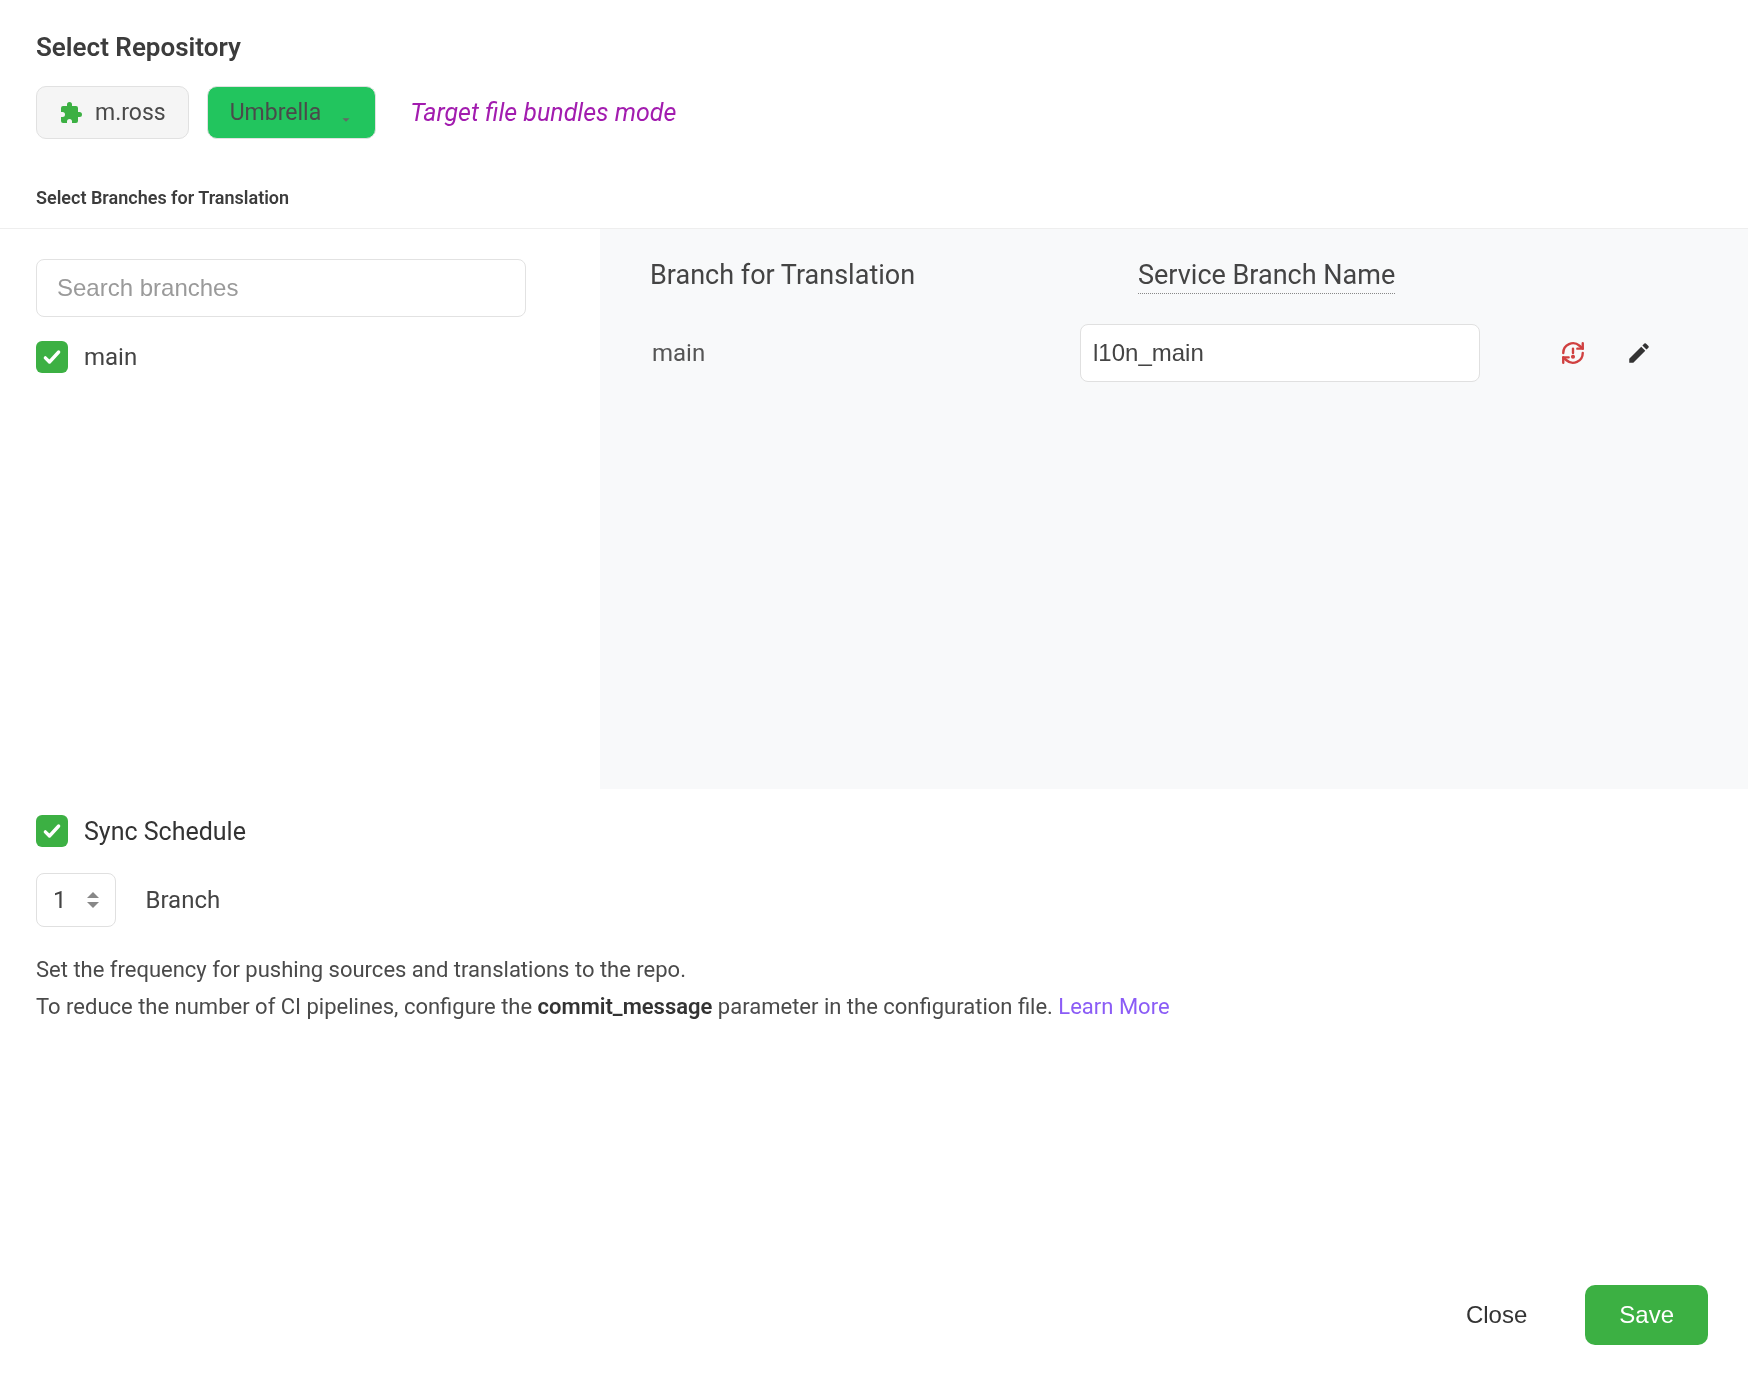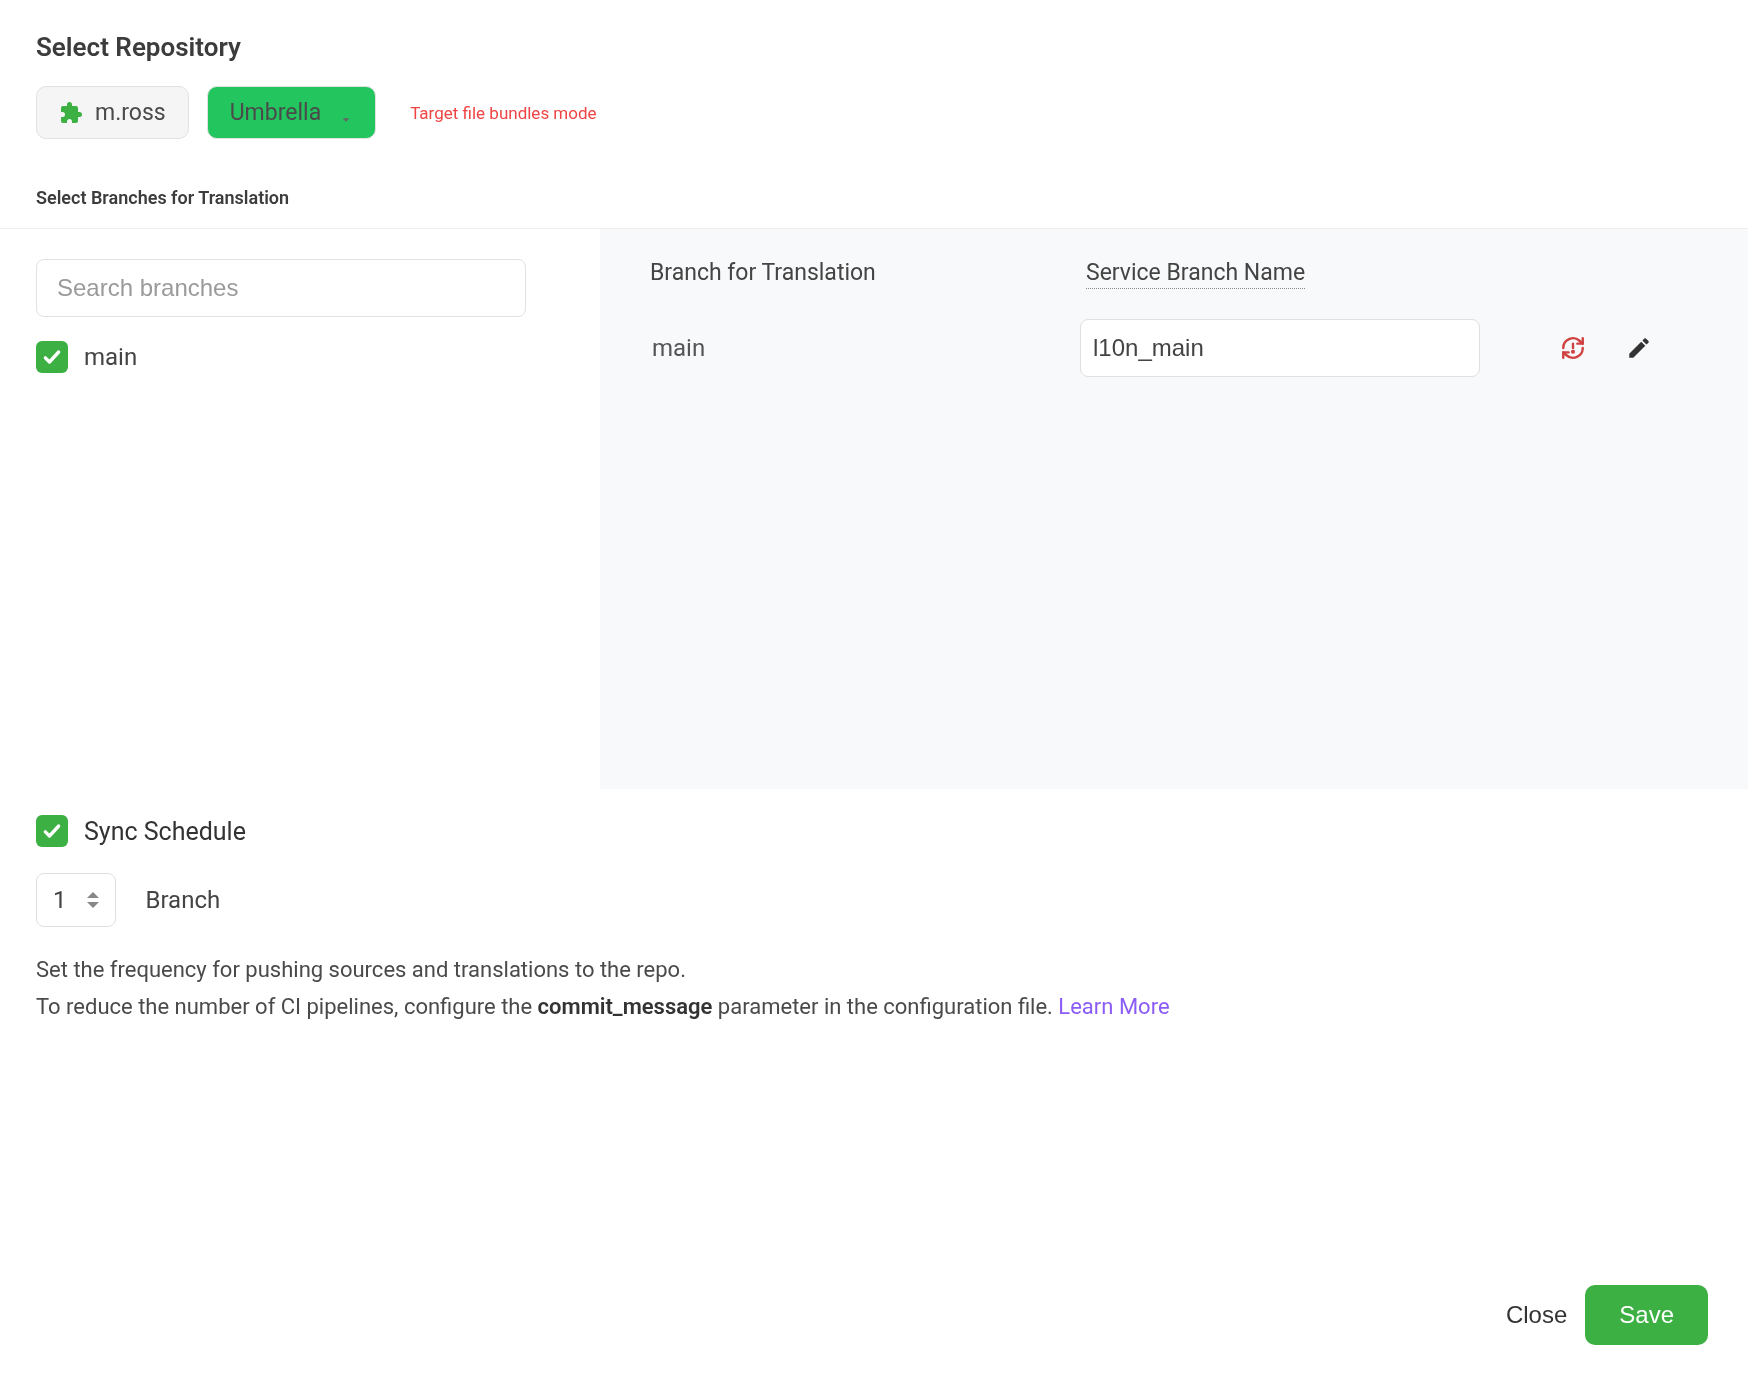--- a/index.html
+++ b/index.html
@@ -41,23 +41,24 @@
   width: 24px;
   height: 24px;
   display: inline-block;
 }
 .pill .chevron-icon {
   width: 14px;
   height: 14px;
   margin-left: 6px;
 }
 .target-mode {
-  font-size: 17px;
-  color: #ef4444;
+  font-size: 25px;
+  color: #a21caf;
   margin-left: 16px;
+  font-style: italic;
 }
 .branches-heading {
   font-size: 18px;
   font-weight: 600;
   color: #3c3c3c;
   margin-bottom: 20px;
 }
 .branches-area {
   display: flex;
   border-top: 1px solid #eee;
@@ -100,22 +101,22 @@
   border-radius: 6px;
   background: #3cb043;
   display: flex;
   align-items: center;
   justify-content: center;
   cursor: pointer;
 }
 .checkbox svg { width: 20px; height: 20px; }
 .right-headers {
   display: flex;
-  gap: 56px;
-  font-size: 23px;
+  gap: 108px;
+  font-size: 27px;
   color: #444;
   margin-bottom: 30px;
 }
 .right-headers .col-branch {
   width: 380px;
 }
 .right-headers .col-service {
   border-bottom: 1px dotted #888;
   padding-bottom: 2px;
   cursor: help;
@@ -186,20 +187,21 @@
   line-height: 1.7;
 }
 .help-text strong { font-weight: 600; color: #333; }
 .help-text .learn-more { color: #8b5cf6; cursor: pointer; }
 .footer {
   position: absolute;
   bottom: 36px;
   right: 40px;
   display: flex;
   align-items: center;
+  gap: 40px;
 }
 .btn-close {
   font-size: 24px;
   color: #333;
   background: none;
   border: none;
   cursor: pointer;
   padding: 14px 18px;
 }
 .btn-save {

